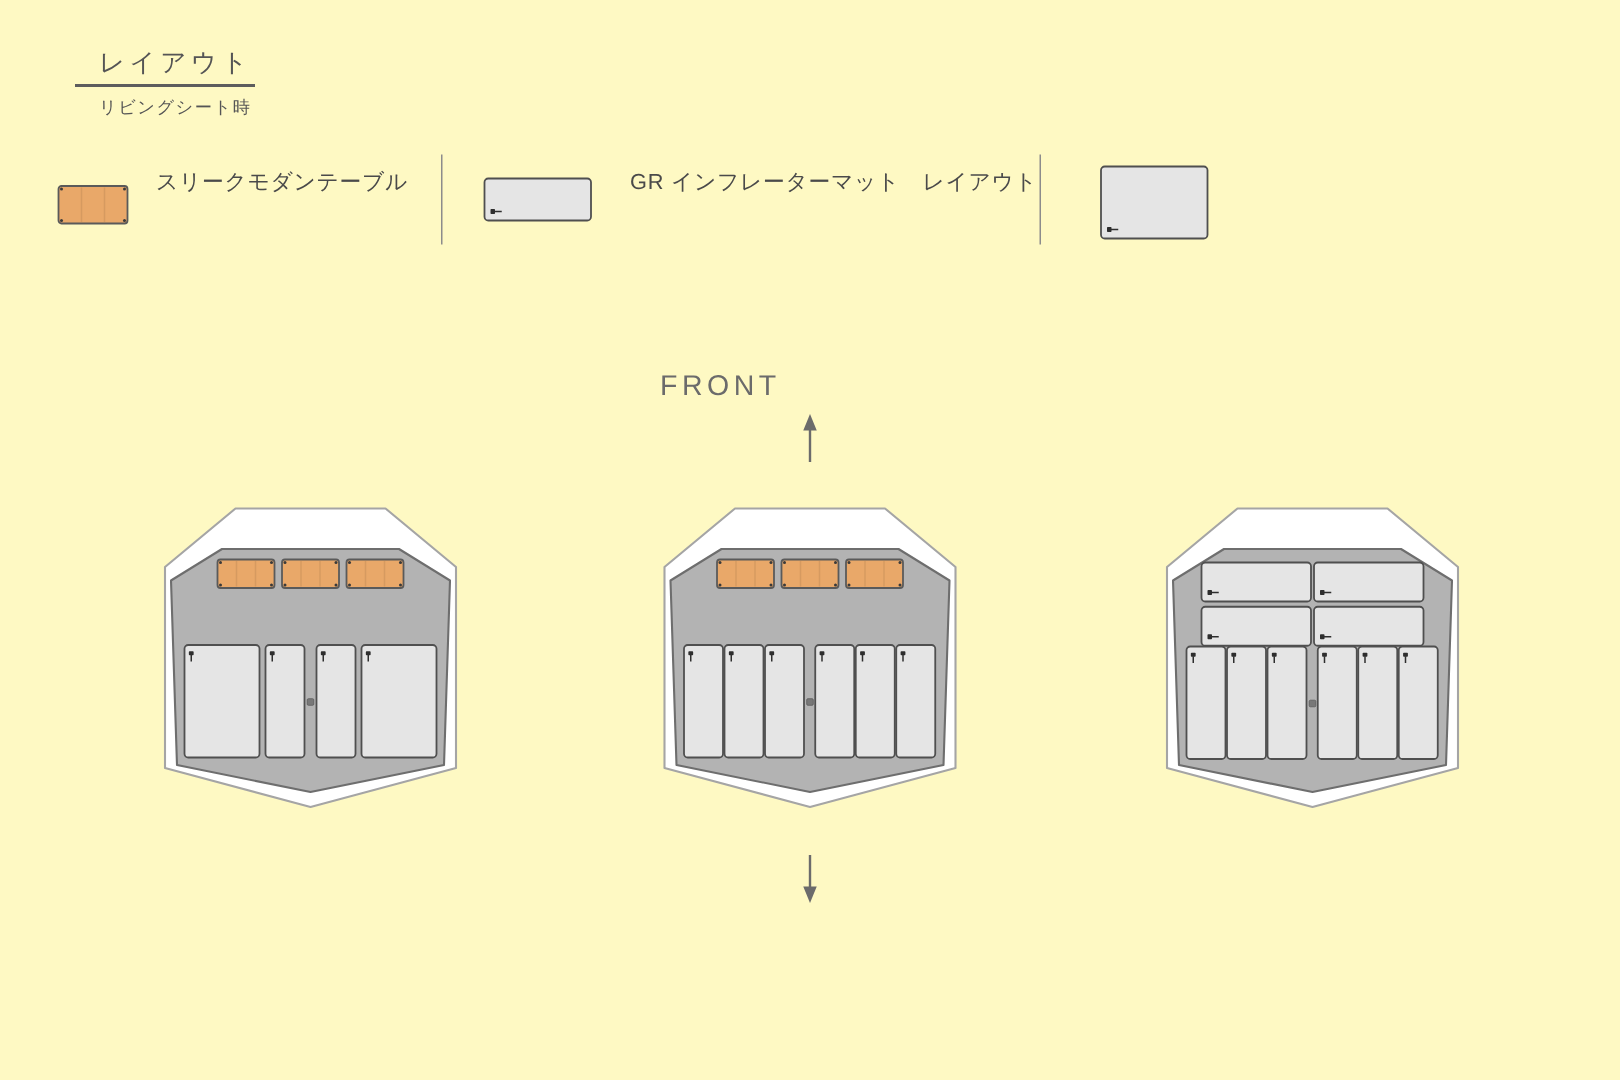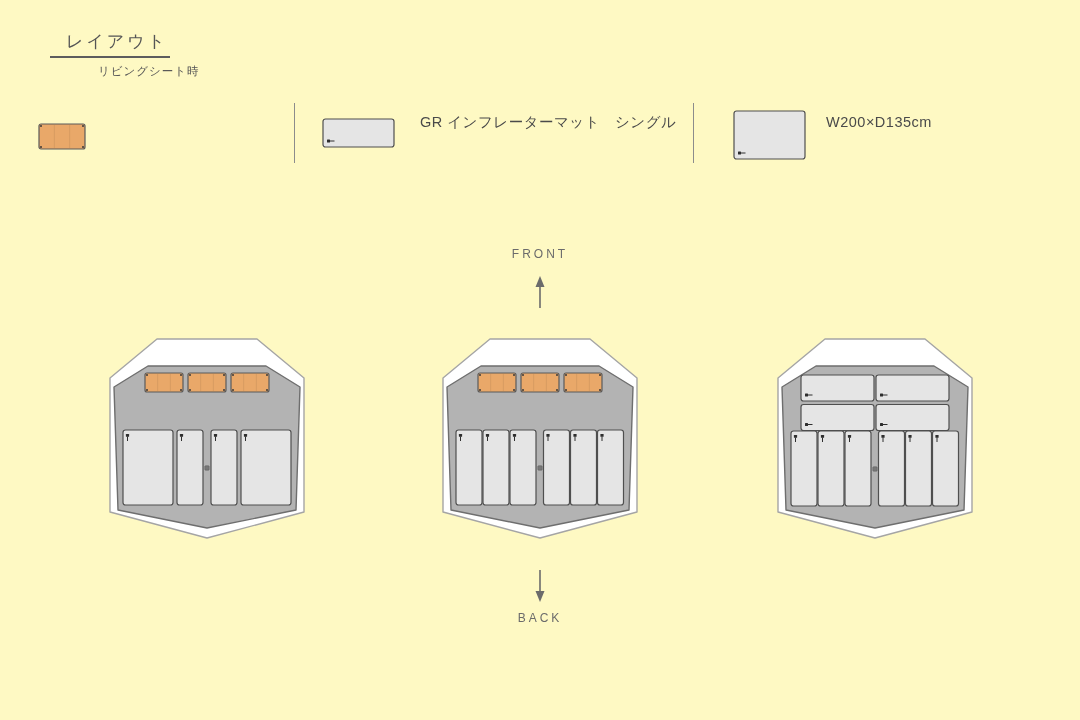--- a/index.html
+++ b/index.html
@@ -4,26 +4,26 @@
 <style>
   html,body{margin:0;padding:0;background:#ffffff;}
   .page{
     position:relative;width:1080px;height:720px;background:#fef9c3;overflow:hidden;
     font-family:"Liberation Sans","DejaVu Sans",sans-serif;color:#4d4d4d;padding-left:28px;
   }
   .abs{position:absolute;}
   
   .title{left:66px;top:30px;font-size:17px;letter-spacing:3px;color:#555;}
   .title-underline{left:50px;top:56px;width:120px;height:1.5px;background:#5d5d5d;}
-  .subtitle{left:66px;top:64px;font-size:11.5px;letter-spacing:1px;color:#555;margin-left:32px;}
+  .subtitle{left:66px;top:64px;font-size:11.5px;letter-spacing:1px;color:#555;}
   
   .legend-text{font-size:14.5px;line-height:19px;color:#4a4a4a;letter-spacing:0.5px;}
   .legend-divider{width:1px;height:60px;background:#8c8c8c;top:103px;}
   
-  .dir-label{font-size:12px;letter-spacing:3px;color:#6b6b6b;width:200px;text-align:center;}
+  .dir-label{font-size:19px;letter-spacing:3px;color:#6b6b6b;width:200px;text-align:left;}
   svg{display:block;}
 </style>
 </head>
 <body>
 
 <div class="page">
 
   <div class="abs title">レイアウト</div>
   <div class="abs title-underline"></div>
   <div class="abs subtitle">リビングシート時</div>
@@ -32,42 +32,42 @@
     <svg class="abs" style="left:38px;top:123px" width="48" height="27" viewBox="0 0 48 27">
         <rect x="1" y="1" width="46" height="25" rx="2" fill="#e9a869" stroke="#5a5a5a" stroke-width="1.2"></rect>
         <line x1="16.333333333333336" y1="2" x2="16.333333333333336" y2="25" stroke="rgba(0,0,0,0.08)" stroke-width="1"></line>
         <line x1="31.666666666666668" y1="2" x2="31.666666666666668" y2="25" stroke="rgba(0,0,0,0.08)" stroke-width="1"></line>
         <circle cx="3" cy="3" r="1" fill="#3a3a3a"></circle>
         <circle cx="45" cy="3" r="1" fill="#3a3a3a"></circle>
         <circle cx="3" cy="24" r="1" fill="#3a3a3a"></circle>
         <circle cx="45" cy="24" r="1" fill="#3a3a3a"></circle>
       </svg>
     <div class="abs legend-text" style="left:104px;top:113px">
+      <div>スリークモダンテーブル</div>
     </div>
 
     <div class="abs legend-divider" style="left:294px"></div>
 
     <svg class="abs" style="left:322px;top:118px" width="73" height="30" viewBox="0 0 73 30">
         <rect x="1" y="1" width="71" height="28" rx="2.5" fill="#e5e5e5" stroke="#4f4f4f" stroke-width="1.2"></rect>
         <rect x="5" y="21.4" width="3" height="3.2" rx="0.5" fill="#2e2e2e"></rect>
         <line x1="7.5" y1="23" x2="12.5" y2="23" stroke="#2e2e2e" stroke-width="1"></line>
       </svg>
     <div class="abs legend-text" style="left:420px;top:113px">
-      <div>GR インフレーターマット　シングル</div>
+      <div>GR インフレーターマット　レイアウト</div>
     </div>
 
     <div class="abs legend-divider" style="left:693px"></div>
 
     <svg class="abs" style="left:733px;top:110px" width="73" height="50" viewBox="0 0 73 50">
         <rect x="1" y="1" width="71" height="48" rx="2.5" fill="#e5e5e5" stroke="#4f4f4f" stroke-width="1.2"></rect>
         <rect x="5" y="41.4" width="3" height="3.2" rx="0.5" fill="#2e2e2e"></rect>
         <line x1="7.5" y1="43" x2="12.5" y2="43" stroke="#2e2e2e" stroke-width="1"></line>
       </svg>
     <div class="abs legend-text" style="left:826px;top:113px">
-      <div>W200×D135cm</div>
     </div>
   </div>
 
   <div class="abs dir-label" style="left:440px;top:247px">FRONT</div>
   <svg class="abs" style="left:525px;top:274px" width="30" height="36" viewBox="0 0 30 36">
     <line x1="15" y1="34" x2="15" y2="12" stroke="#6b6b6b" stroke-width="1.6"></line>
     <polygon points="15,2 10.5,13 19.5,13" fill="#6b6b6b"></polygon>
   </svg>
 
   <svg class="abs" style="left:100px;top:330px" width="215" height="215" viewBox="0 0 215 215">
@@ -185,15 +185,14 @@
       <rect x="164.5" y="101" width="26" height="75" rx="2.5" fill="#e5e5e5" stroke="#4f4f4f" stroke-width="1.2"></rect>
       <rect x="167.4" y="105.1" width="3.2" height="2.7" rx="0.5" fill="#2e2e2e"></rect>
       <line x1="169" y1="107.5" x2="169" y2="112" stroke="#2e2e2e" stroke-width="1"></line>
       <rect x="104.8" y="136.8" width="4.4" height="4.4" rx="0.8" fill="#787878" stroke="#5a5a5a" stroke-width="0.5"></rect>
     </svg>
 
   <svg class="abs" style="left:525px;top:568px" width="30" height="36" viewBox="0 0 30 36">
     <line x1="15" y1="2" x2="15" y2="24" stroke="#6b6b6b" stroke-width="1.6"></line>
     <polygon points="15,34 10.5,23 19.5,23" fill="#6b6b6b"></polygon>
   </svg>
-  <div class="abs dir-label" style="left:440px;top:611px">BACK</div>
 
 </div>
 
 </body></html>

